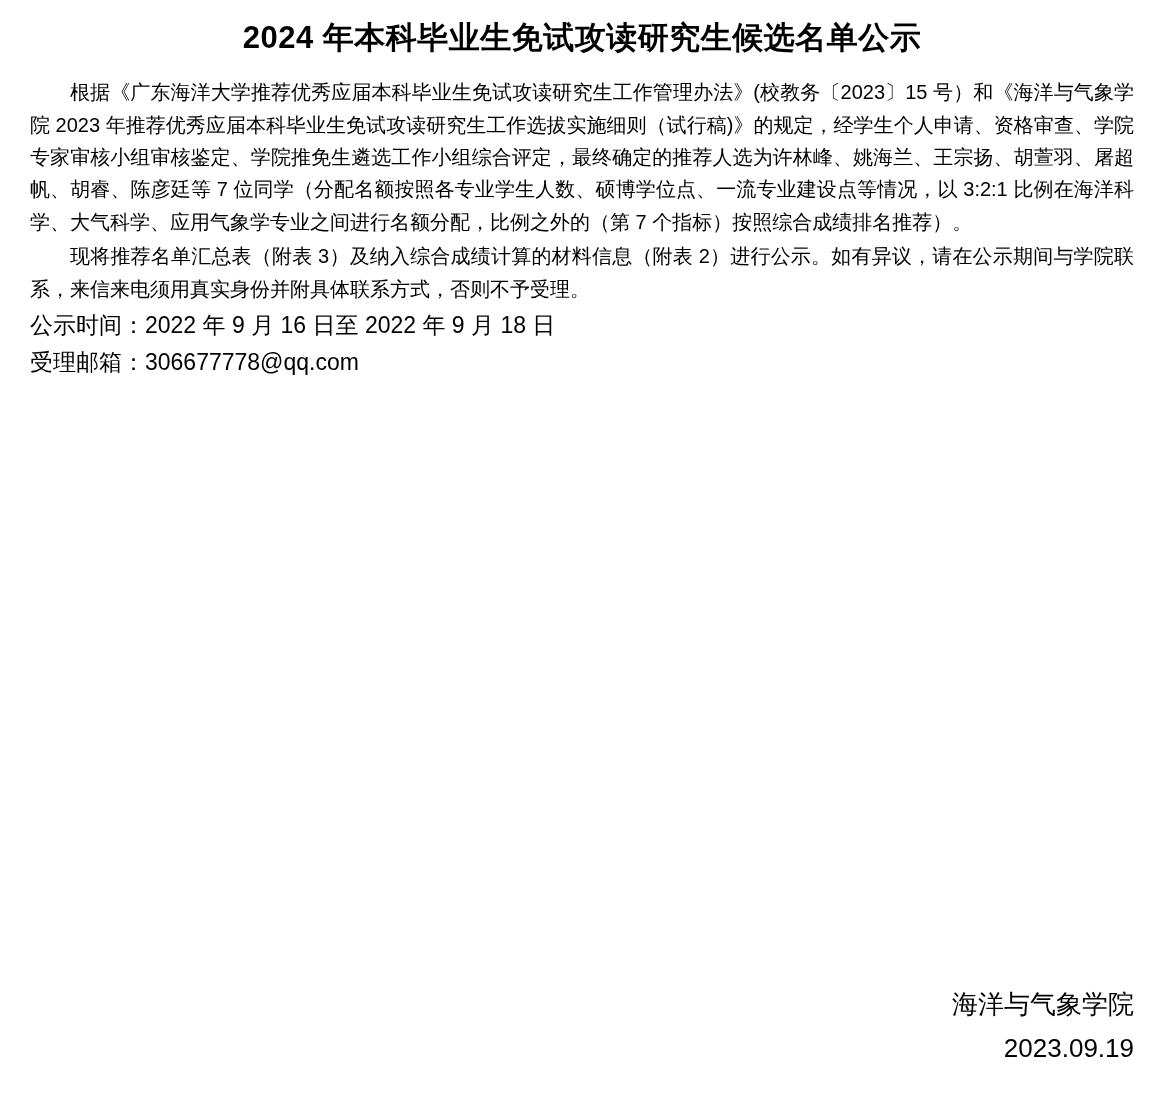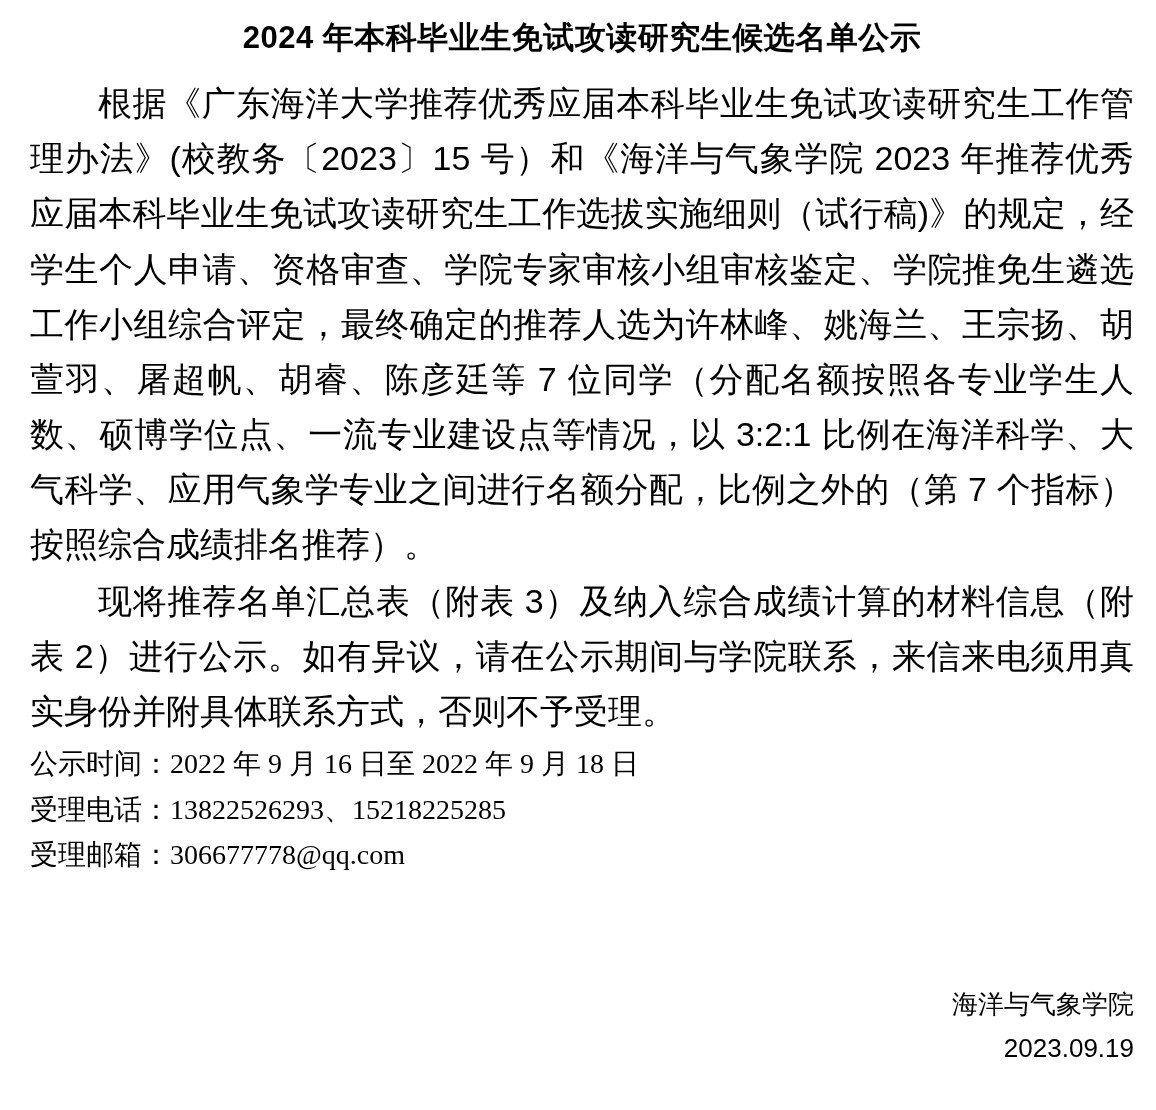--- a/index.html
+++ b/index.html
@@ -24,35 +24,34 @@
   }
   .doc-title {
     text-align: center;
     font-size: 31px;
     font-weight: bold;
     letter-spacing: 0.5px;
     margin: 8px 0 18px 0;
     line-height: 1.3;
   }
   .para {
-    font-size: 34px;
+    font-size: 20px;
     line-height: 1.62;
     text-align: justify;
     text-justify: inter-ideograph;
     text-indent: 2em;
     margin: 0 0 2px 0;
     letter-spacing: 0px;
   }
   .para-2 {
     margin-top: 2px;
   }
   .info-block {
-    font-size: 28px;
+    font-size: 23px;
     line-height: 1.62;
-    font-family: Liberation Serif, serif;
   }
   .info-line {
     white-space: nowrap;
   }
   .signature {
     position: absolute;
     right: 22px;
     bottom: 58px;
     font-size: 26px;
     line-height: 1.5;
@@ -73,20 +72,19 @@
 <div class="page">
 
   <h1 class="doc-title">2024 年本科毕业生免试攻读研究生候选名单公示</h1>
 
   <p class="para">根据《广东海洋大学推荐优秀应届本科毕业生免试攻读研究生工作管理办法》(校教务〔2023〕15 号）和《海洋与气象学院 2023 年推荐优秀应届本科毕业生免试攻读研究生工作选拔实施细则（试行稿)》的规定，经学生个人申请、资格审查、学院专家审核小组审核鉴定、学院推免生遴选工作小组综合评定，最终确定的推荐人选为许林峰、姚海兰、王宗扬、胡萱羽、屠超帆、胡睿、陈彦廷等 7 位同学（分配名额按照各专业学生人数、硕博学位点、一流专业建设点等情况，以 3:2:1 比例在海洋科学、大气科学、应用气象学专业之间进行名额分配，比例之外的（第 7 个指标）按照综合成绩排名推荐）。</p>
 
   <p class="para para-2">现将推荐名单汇总表（附表 3）及纳入综合成绩计算的材料信息（附表 2）进行公示。如有异议，请在公示期间与学院联系，来信来电须用真实身份并附具体联系方式，否则不予受理。</p>
 
   <div class="info-block">
     <div class="info-line">公示时间：2022 年 9 月 16 日至 2022 年 9 月 18 日</div>
-    <div class="info-line">受理电话：13822526293、15218225285</div>
     <div class="info-line">受理邮箱：306677778@qq.com</div>
   </div>
 
   <div class="signature">海洋与气象学院</div>
   <div class="sign-date">2023.09.19</div>
 
 </div>
 
 </body></html>

